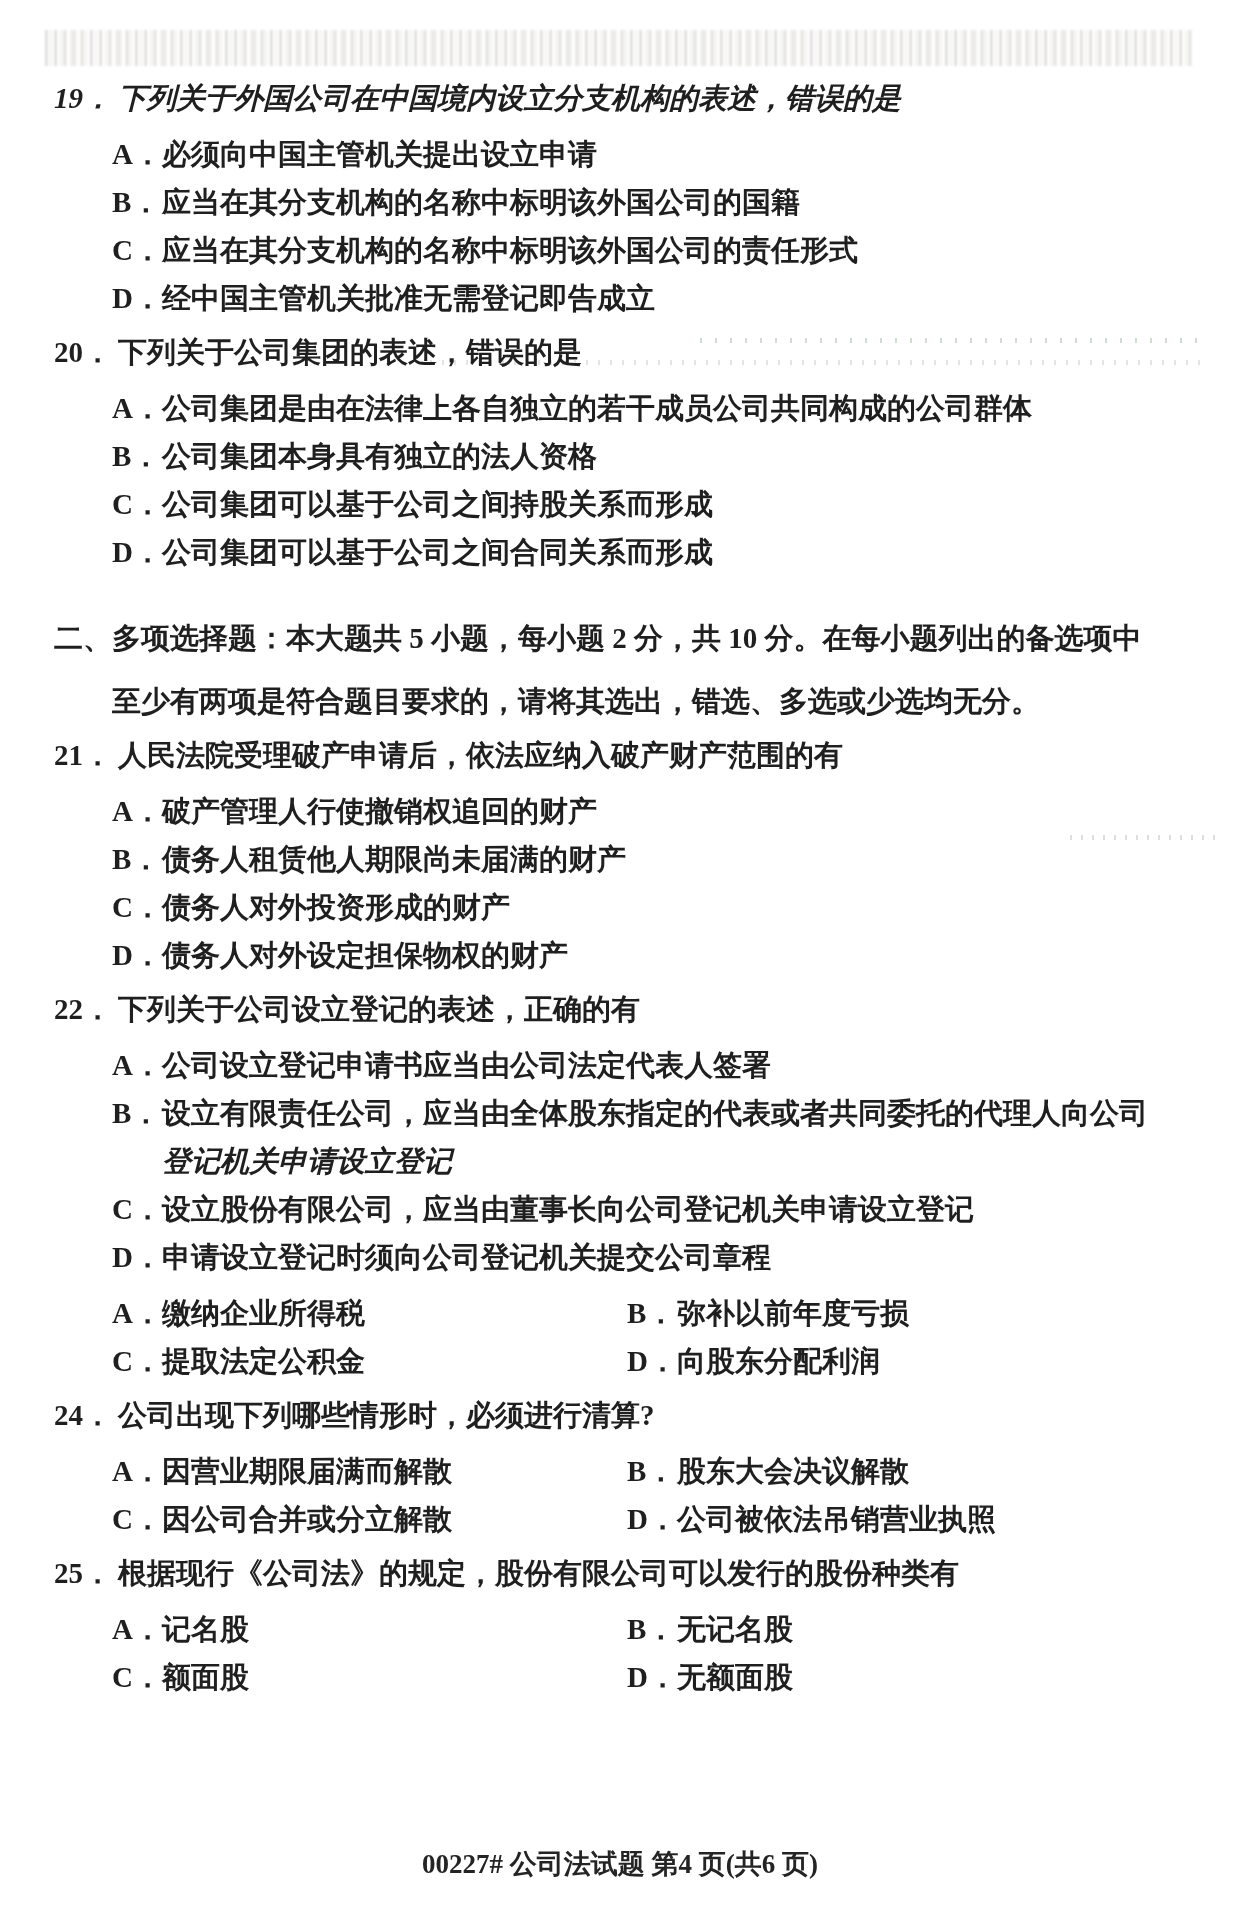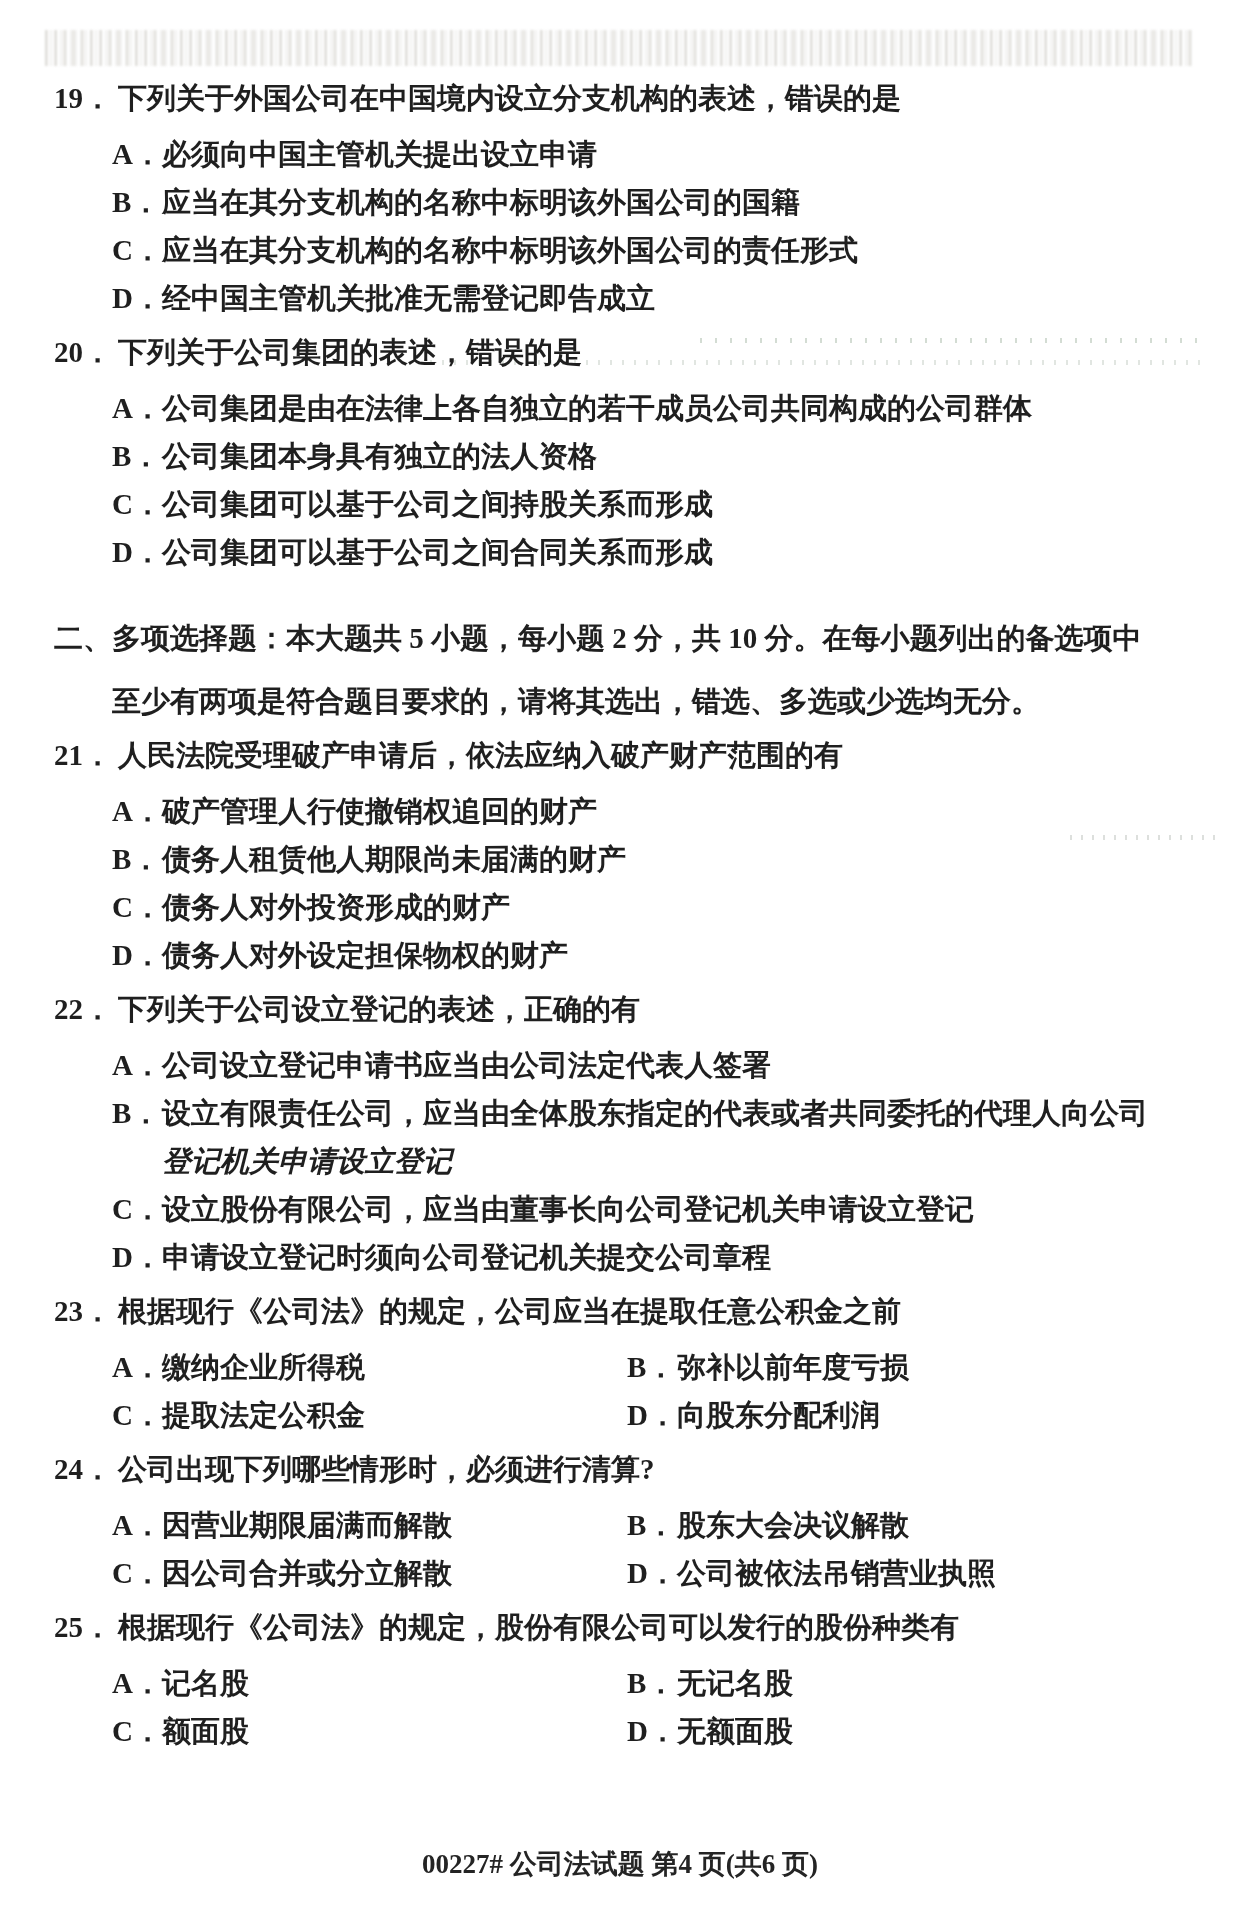--- a/index.html
+++ b/index.html
@@ -42,21 +42,21 @@
 
   .content{
     position:absolute;
     left:54px;top:75px;width:1150px;
     font-size:29px;
     font-weight:600;
     line-height:46px;
   }
 
   .q-line{display:flex;margin-top:8px;}
-  .q-line.first{margin-top:0;}
+  .q-line.first{margin-top:0;font-style:italic;}
   .q-num{flex:0 0 64px;}
   .q-text{flex:1;}
 
   .sec-line{display:flex;margin-top:40px;}
   .sec-label{flex:0 0 58px;}
   .sec-text{flex:1;}
   .sec-line2{margin-top:17px;margin-left:58px;}
 
   .opts{margin-top:10px;}
   .opt{
@@ -204,24 +204,20 @@
           <span class="opt-body">设立股份有限公司，应当由董事长向公司登记机关申请设立登记</span>
         </div>
         <div class="opt">
           <span class="opt-label">D．</span>
           <span class="opt-body">申请设立登记时须向公司登记机关提交公司章程</span>
         </div>
       </div>
     </div>
 
     <div class="question">
-      <div class="q-line">
-        <span class="q-num">23．</span>
-        <span class="q-text">根据现行《公司法》的规定，公司应当在提取任意公积金之前</span>
-      </div>
       <div class="opts-2col">
         <div class="opt" style="margin-top:0;">
           <span class="opt-label">A．</span>
           <span class="opt-body">缴纳企业所得税</span>
         </div>
         <div class="opt" style="margin-top:0;">
           <span class="opt-label">B．</span>
           <span class="opt-body">弥补以前年度亏损</span>
         </div>
         <div class="opt">

